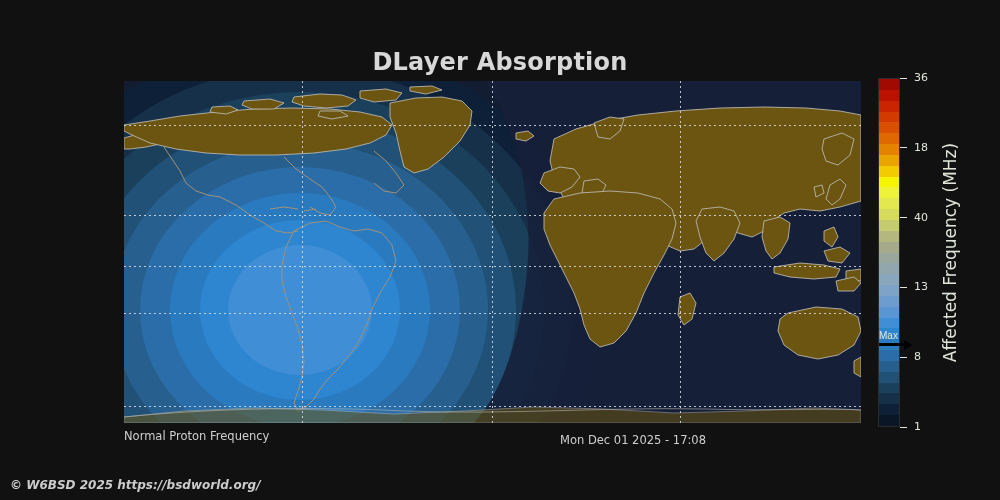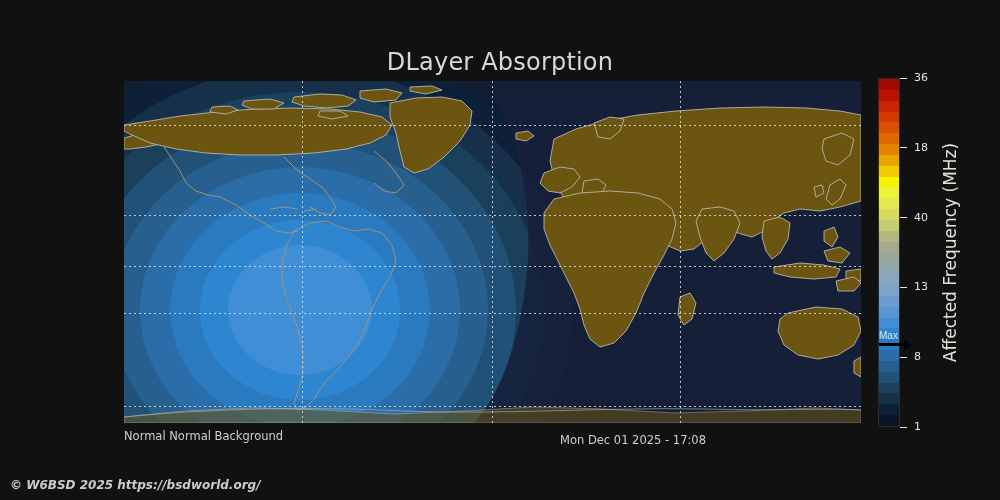--- a/index.html
+++ b/index.html
@@ -20,20 +20,21 @@
   #chart-title {
     position: absolute;
     left: 0;
     top: 48px;
     width: 1000px;
     text-align: center;
     color: #d8d8d8;
     font-size: 24px;
     font-family: "DejaVu Sans", sans-serif;
     letter-spacing: 0.2px;
+    font-weight: bold;
   }
 
   
   #map-panel {
     position: absolute;
     left: 124px;
     top: 81px;
     width: 737px;
     height: 342px;
     overflow: hidden;
@@ -367,19 +368,19 @@
     <div class="cb-tick" style="top:20%"><span class="dash"></span><span>18</span></div>
     <div class="cb-tick" style="top:40%"><span class="dash"></span><span>40</span></div>
     <div class="cb-tick" style="top:60%"><span class="dash"></span><span>13</span></div>
     <div class="cb-tick" style="top:80%"><span class="dash"></span><span>8</span></div>
     <div class="cb-tick" style="top:100%"><span class="dash"></span><span>1</span></div>
   </div>
 
   <div id="colorbar-axis-label">Affected Frequency (MHz)</div>
 
   <div id="status-block">
-    <div>Normal Normal Background</div>
+    <div>Normal Proton Frequency</div>
   </div>
 
   <div id="timestamp">Mon Dec 01 2025 - 17:08</div>
 
   <div id="footer-credit">© W6BSD 2025 https://bsdworld.org/</div>
 </div>
 
 </body></html>

